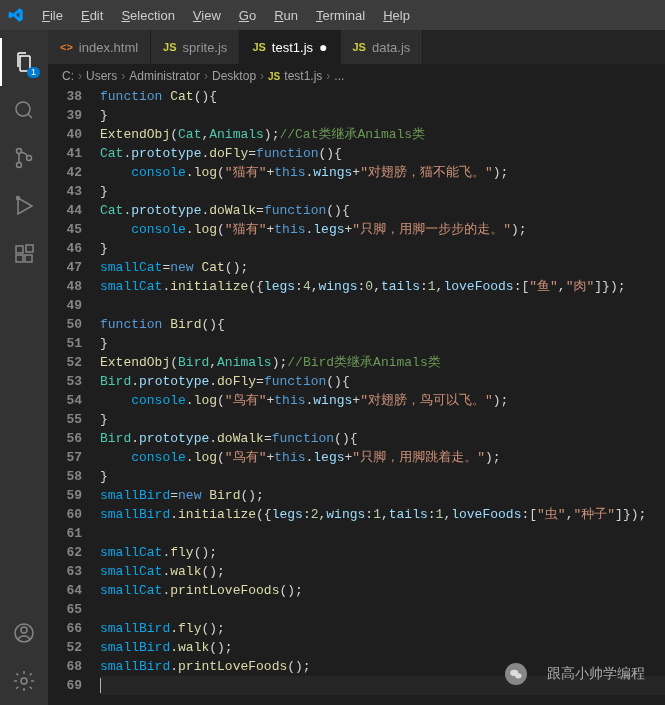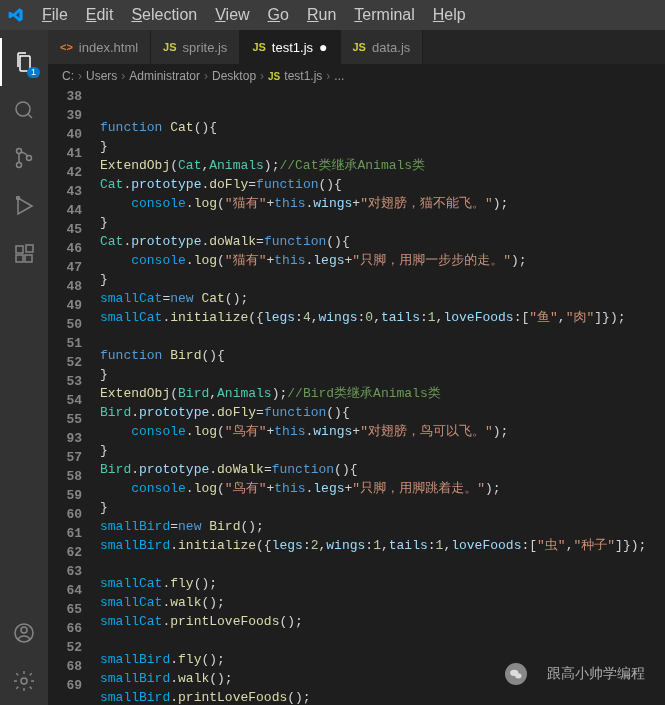--- a/index.html
+++ b/index.html
@@ -18,21 +18,21 @@
   display: flex;
   align-items: center;
   padding: 0 8px;
 }
 .vscode-icon {
   width: 16px; height: 16px;
   margin-right: 10px;
   display: inline-flex;
 }
 .menu { display: flex; gap: 2px; }
-.menu-item { padding: 4px 8px; font-size: 16px; cursor: pointer; }
+.menu-item { padding: 4px 8px; font-size: 13px; cursor: pointer; }
 .menu-item u { text-decoration: underline; }
 .title-text {
   flex: 1; text-align: center; font-size: 12px;
   color: #cccccc; white-space: nowrap; overflow: hidden;
   padding-left: 60px;
 }
 .title-dot { font-size: 16px; vertical-align: middle; }
 .main { display: flex; height: calc(100% - 30px); }
 .activity-bar {
   width: 48px;
@@ -105,21 +105,21 @@
   display: flex;
 }
 .gutter {
   width: 52px;
   text-align: right;
   color: #858585;
   padding-right: 18px;
   user-select: none;
   font-weight: bold;
 }
-.code-lines { flex: 1; white-space: pre; color: #d4d4d4; position: relative; margin-top: 31px; }
+.code-lines { flex: 1; white-space: pre; color: #d4d4d4; position: relative; }
 .cursor-line {
   position: absolute;
   left: 0; right: 0;
   height: 19px;
   background: rgba(255,255,255,0.04);
 }
 .cursor {
   display: inline-block;
   width: 1px; height: 15px;
   background: #aeafad;
@@ -276,21 +276,21 @@
           <div>46</div>
           <div>47</div>
           <div>48</div>
           <div>49</div>
           <div>50</div>
           <div>51</div>
           <div>52</div>
           <div>53</div>
           <div>54</div>
           <div>55</div>
-          <div>93</div>
+          <div>56</div>
           <div>57</div>
           <div>58</div>
           <div>59</div>
           <div>60</div>
           <div>61</div>
           <div>62</div>
           <div>63</div>
           <div>64</div>
           <div>65</div>
           <div>66</div>

